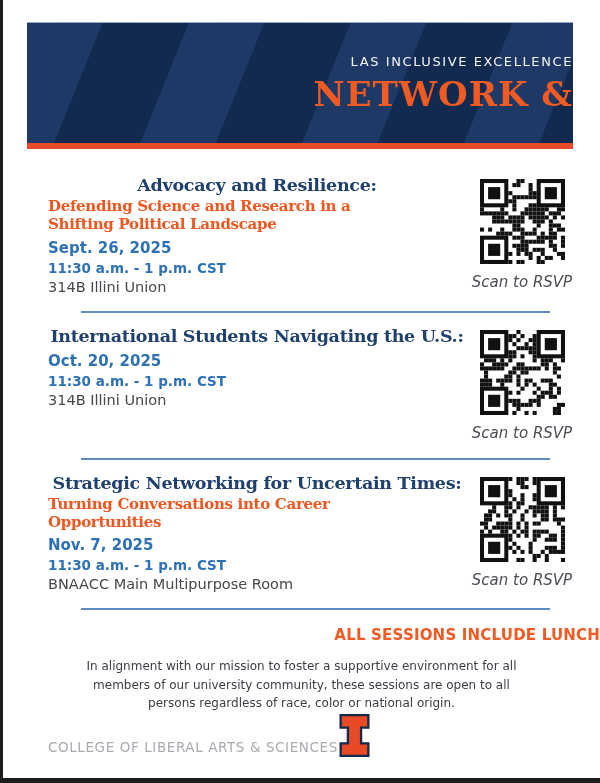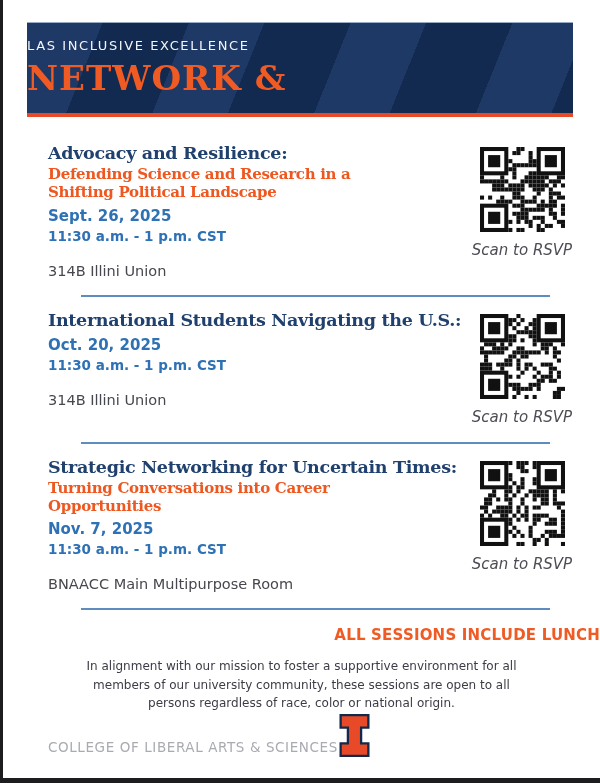--- a/index.html
+++ b/index.html
@@ -9,48 +9,48 @@
     position:relative; width:600px; height:783px; background:#ffffff;
     border-left:3px solid #1d1d1f; border-bottom:5px solid #1d1d1f;
     display:flex; flex-direction:column; overflow:hidden;
   }
   
   .banner {
     margin:22px 27px 0 24px; height:125px; position:relative;
     background:#15315f;
     background-image:repeating-linear-gradient(112deg, rgba(255,255,255,0.04) 0 70px, rgba(0,0,0,0.16) 70px 150px);
     border-top:1px solid rgba(176,192,216,.85);
-    display:flex; flex-direction:column; align-items:flex-start; justify-content:center;
+    display:flex; flex-direction:column; align-items:flex-end; justify-content:center;
   }
   .banner-eyebrow {
     color:#f3f5f9; font-size:13px; letter-spacing:1.6px; margin-bottom:6px;
     font-family:"DejaVu Sans", sans-serif;
   }
   .banner-title {
     font-family:"DejaVu Serif", serif; font-weight:bold; color:#f05a23;
     font-size:34px; line-height:1.12; letter-spacing:1px; text-align:center;
   }
   .orange-bar { margin:0 27px 0 24px; height:6px; background:#e84a27; }
 
   
   main { flex:0 0 auto; padding:26px 22px 0 45px; }
   .event { display:flex; align-items:flex-start; justify-content:space-between; padding:13px 0 16px; }
   .event:first-child { padding-top:0; }
   .event-text { flex:1 1 auto; min-width:0; }
   .event-title {
     font-family:"DejaVu Serif", serif; font-weight:bold; color:#20406e;
-    font-size:17.5px; letter-spacing:-0.3px; line-height:1.2; white-space:nowrap;
+    font-size:17.5px; letter-spacing:-0.3px; line-height:1.2; white-space:nowrap;text-align:center;
   }
   .event-subtitle {
     font-family:"DejaVu Serif", serif; font-weight:bold; color:#ee571f;
     font-size:15px; letter-spacing:-0.3px; line-height:1.22; max-width:352px; margin-top:1px;
   }
   .event-date { color:#2e71b4; font-weight:bold; font-size:15px; margin-top:5px; }
   .event-time { color:#2e71b4; font-weight:bold; font-size:13.5px; margin-top:3px; }
-  .event-location { color:#47474f; font-size:14.5px; margin-top:19px; }
+  .event-location { color:#47474f; font-size:14.5px; margin-top:3px; }
   .event-qr { flex:0 0 112px; display:flex; flex-direction:column; align-items:center; margin-top:4px; }
   .qr { width:85px; height:85px; background:#fff; }
   .qr svg { display:block; }
   .qr-caption { font-style:italic; color:#4c4c54; font-size:15px; margin-top:9px; }
   .divider { height:2px; background:#5f8cbe; margin:0 28px 0 33px; }
 
   
   .lunch {
     text-align:right; color:#f05a23; font-weight:bold; font-size:15px;
     letter-spacing:0.2px; margin-top:16px;

